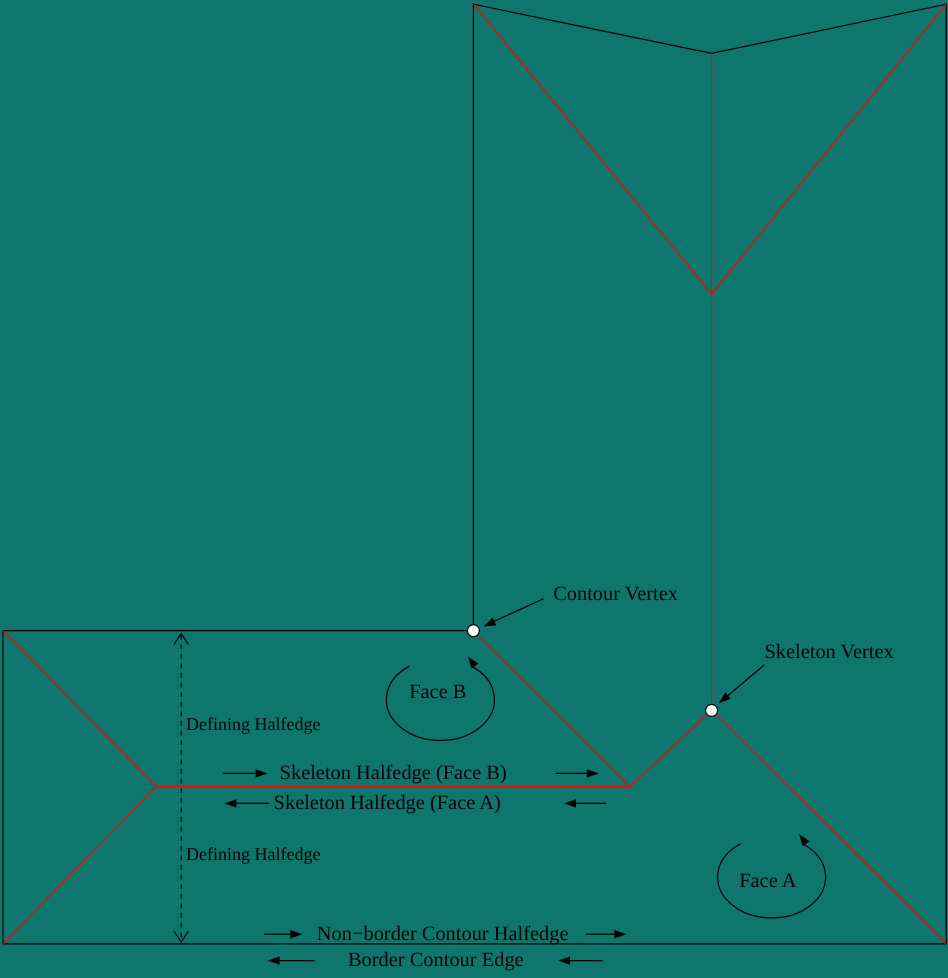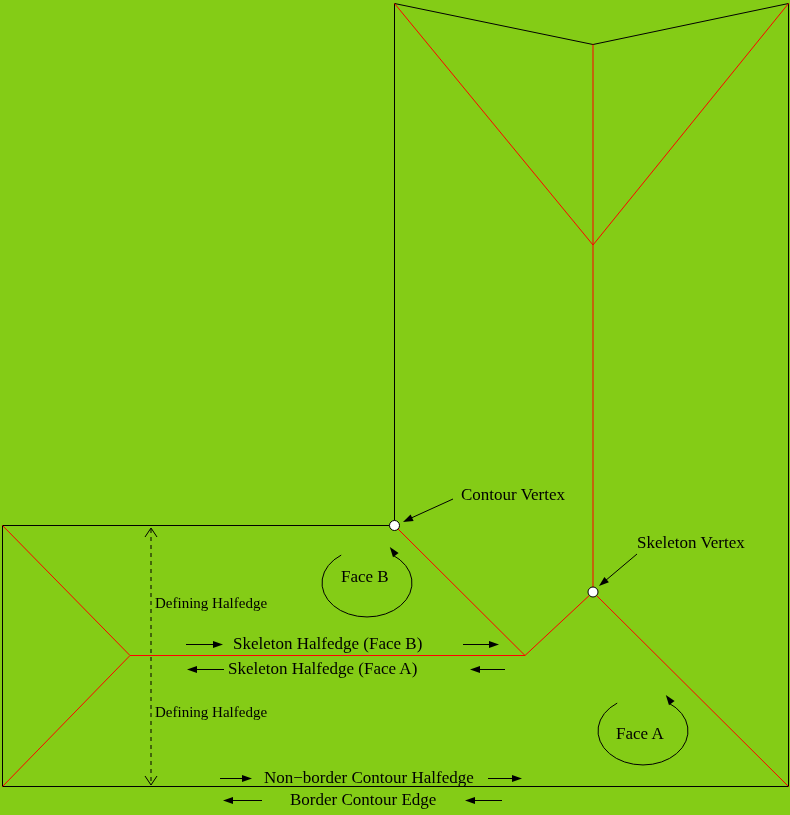--- a/index.html
+++ b/index.html
@@ -1,20 +1,20 @@
 <!DOCTYPE html>
 <html><head>
 <meta charset="utf-8">
 <style>
   html, body { margin: 0; padding: 0; background: #ffffff; }
   .canvas {
     position: relative;
     width: 790px;
     height: 815px;
-    background: #84cc16;
+    background: #0f766e;
     overflow: hidden;
   }
   svg { display: block; }
   .lbl {
     font-family: "Liberation Serif", "DejaVu Serif", serif;
     font-size: 17px;
   }
   .lbl-small {
     font-family: "Liberation Serif", "DejaVu Serif", serif;
     font-size: 15px;

